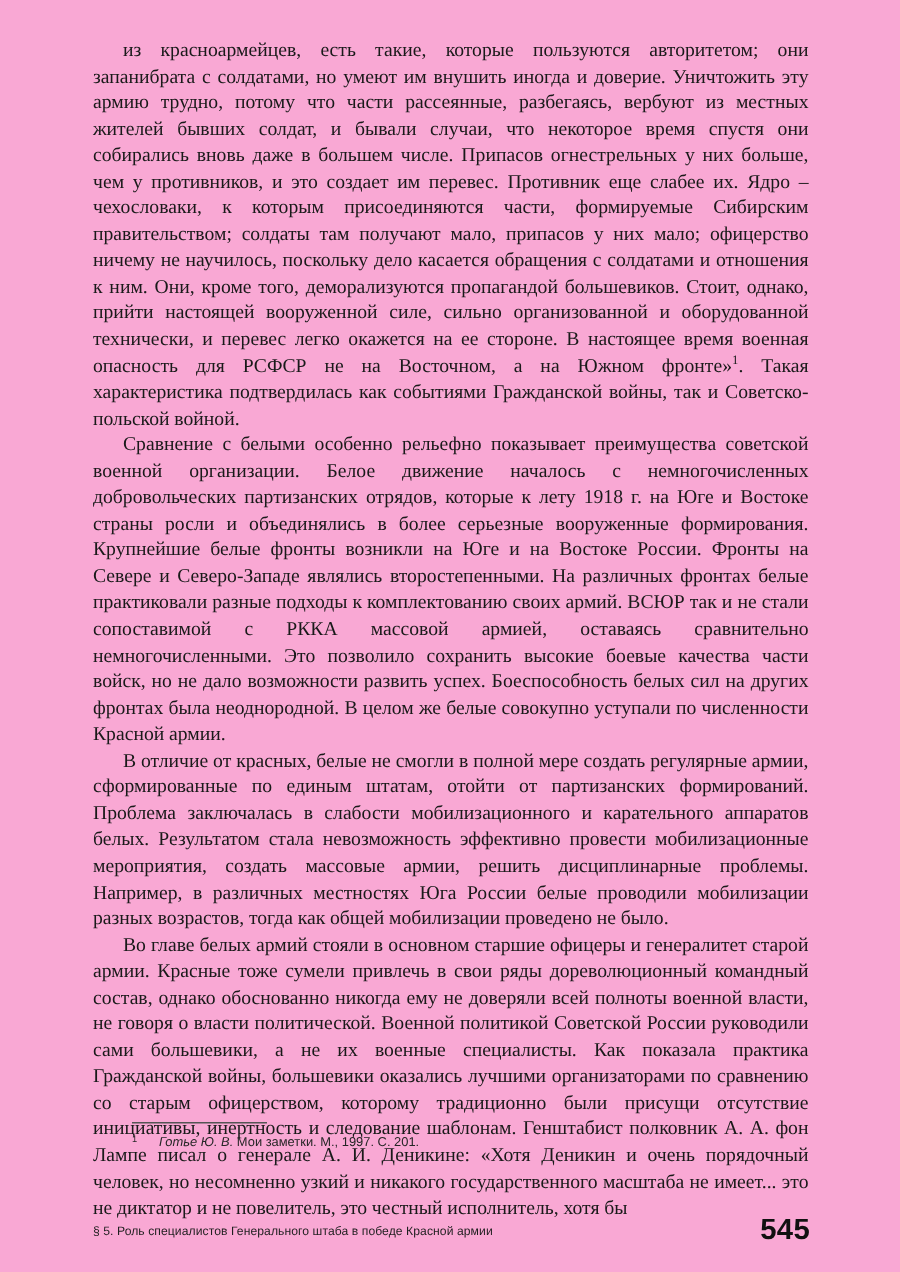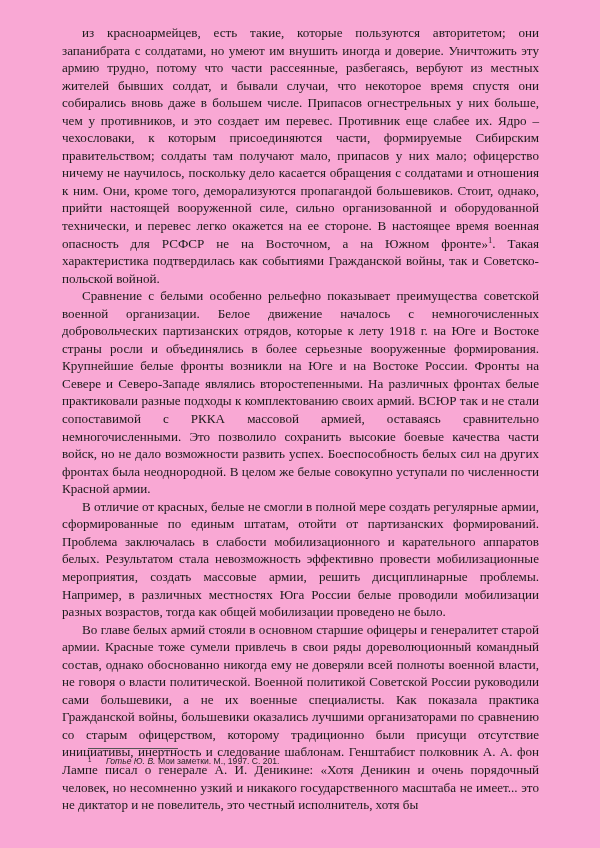--- a/index.html
+++ b/index.html
@@ -120,14 +120,18 @@
   </div>
 
   <div class="footnote-zone">
     <div class="footnote-rule"></div>
     <div class="footnote-line">
       <span class="footnote-num">1</span>
       <span class="footnote-body"><em>Готье Ю. В.</em><span> Мои заметки. М., 1997. С. 201.</span></span>
     </div>
   </div>
 
+  <div class="footer">
+    <span class="footer-caption">§ 5. Роль специалистов Генерального штаба в победе Красной армии</span>
+    <span class="folio">545</span>
+  </div>
 
 </div>
 
 </body></html>

